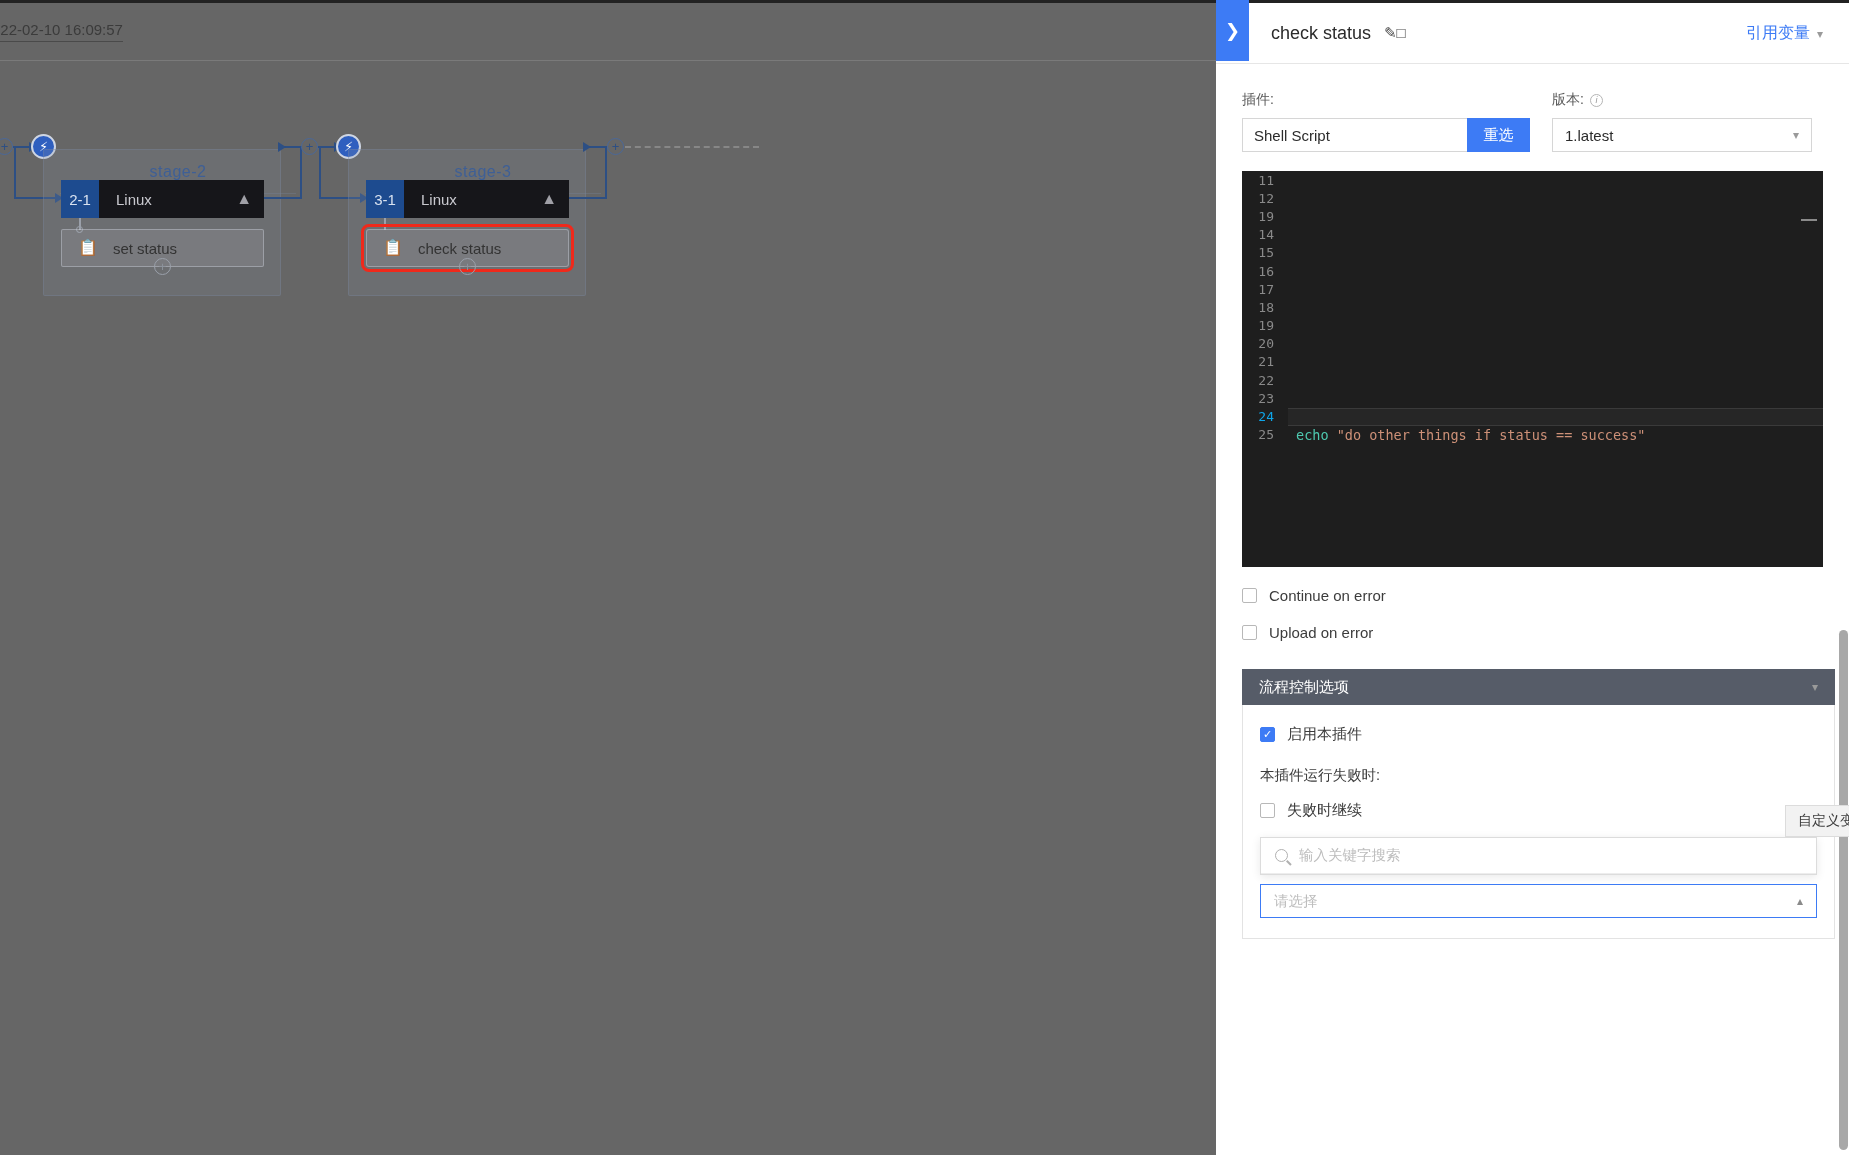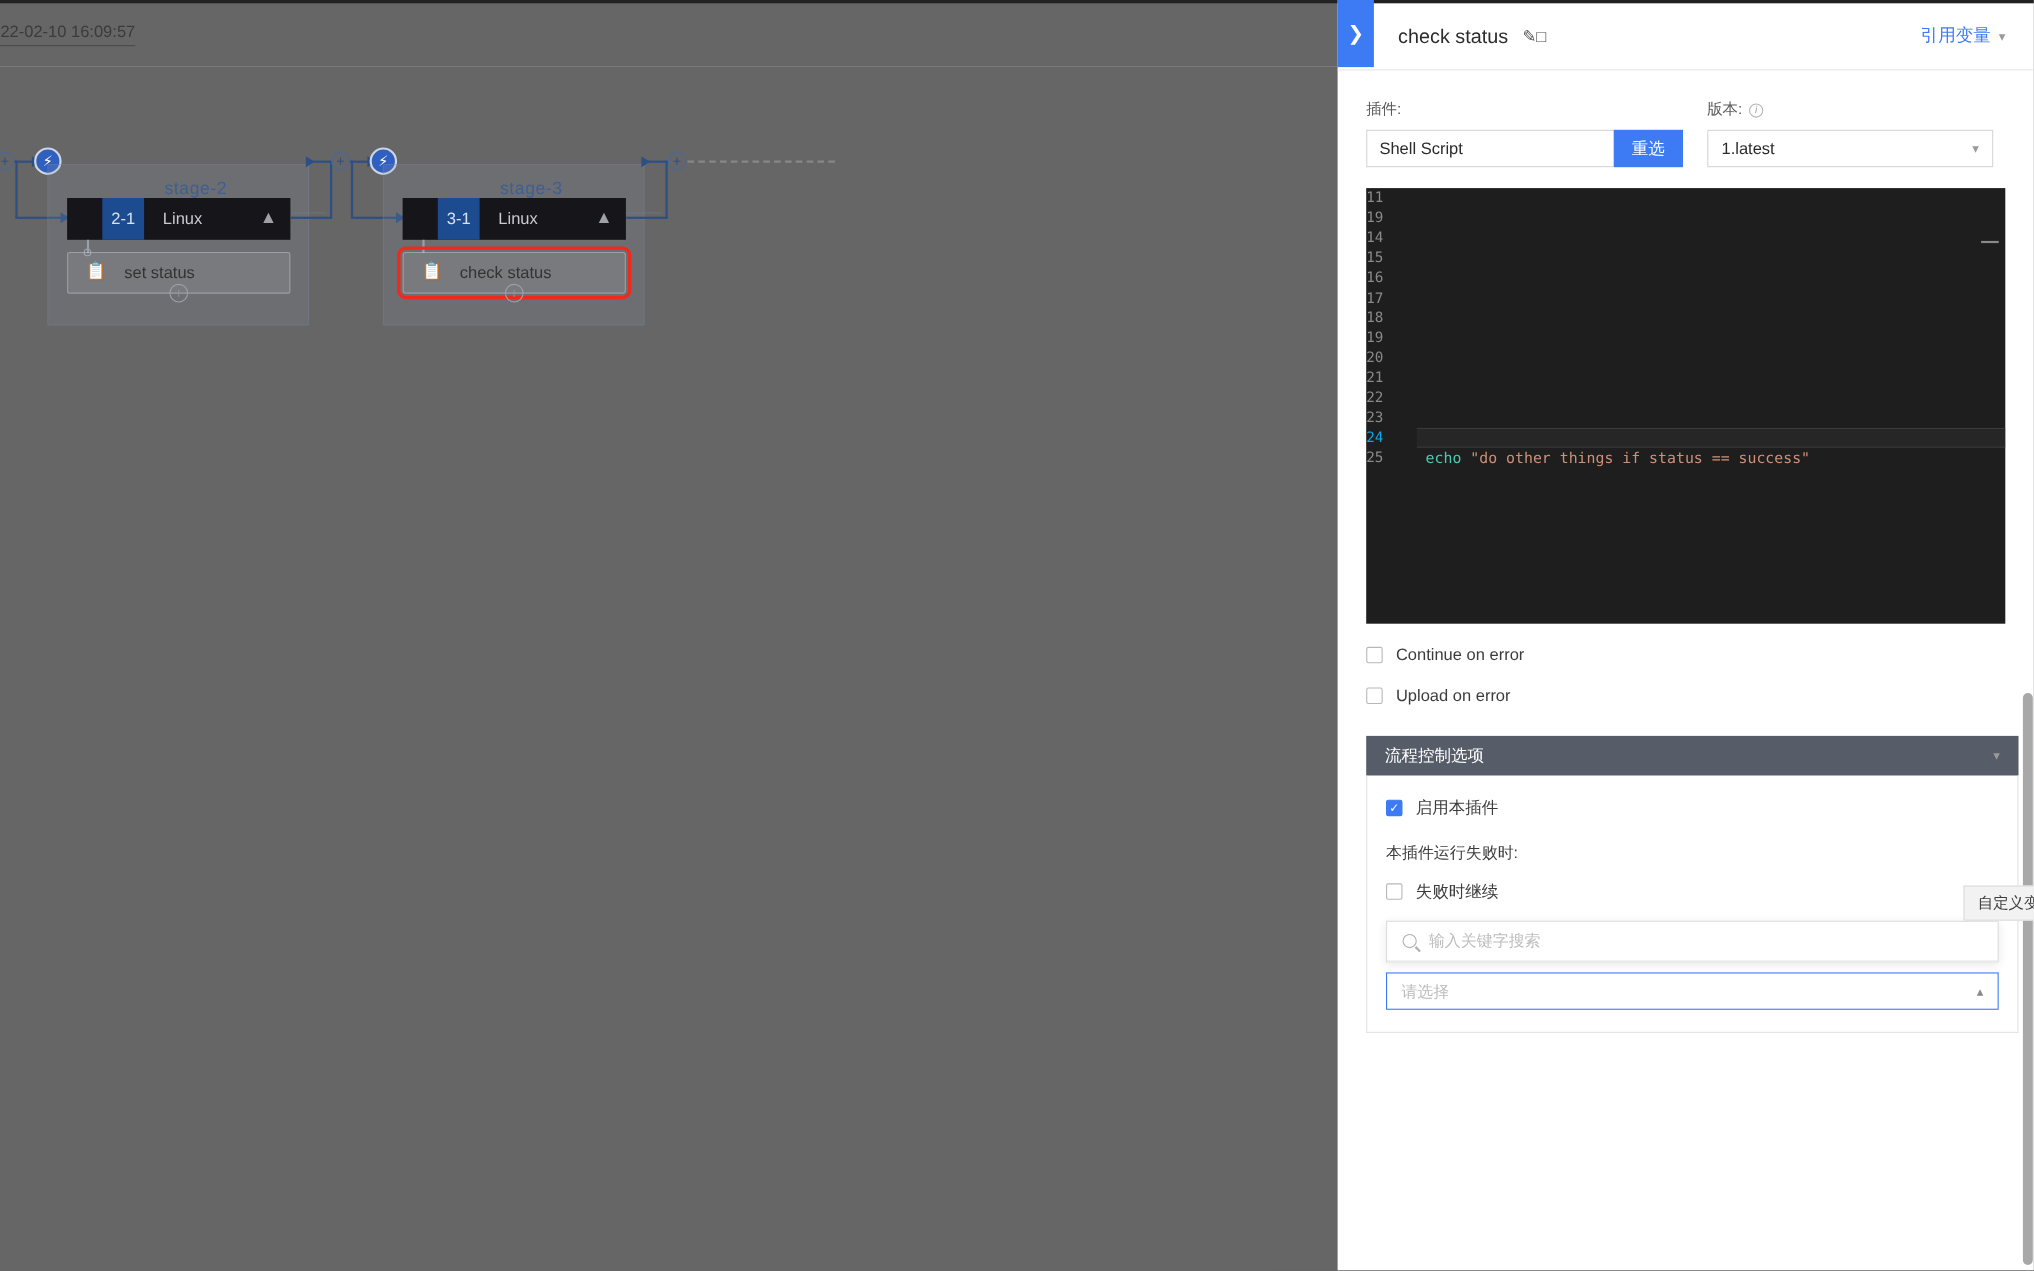--- a/index.html
+++ b/index.html
@@ -43,21 +43,20 @@
     border-bottom: 1px solid rgba(120,135,160,.30);
     font-size: 16px; color: #3e5f96;
     letter-spacing: .5px;
   }
 
   .job-row {
     position: absolute;
     display: flex; align-items: stretch;
     height: 38px;
     background: #16161a;
-    padding-left: 32px;
   }
   .job-index {
     width: 38px; background: #1d4b8f; color: #d8e2f0;
     display: flex; align-items: center; justify-content: center;
     font-size: 15px;
   }
   .job-body {
     flex: 1; display: flex; align-items: center; justify-content: space-between;
     padding: 0 12px 0 17px;
     color: #c9c9cf; font-size: 15px;
@@ -187,21 +186,21 @@
     margin-top: 19px;
     height: 396px;
     background: #1e1e1e;
     font-family: "DejaVu Sans Mono", "Liberation Mono", monospace;
     font-size: 13.5px;
     overflow: hidden;
     width: 581px;
   }
   .code-line { display: flex; height: 18.2px; align-items: center; }
   .ln {
-    width: 46px; padding-right: 14px;
+    width: 46px; text-align: right; padding-right: 14px;
     color: #8a8a8a; font-size: 13px; flex-shrink: 0;
   }
   .code-line.active .ln { color: #0ea5e9; font-weight: normal; }
   .code-line.active .code-text {
     background: #262626; border-top: 1px solid #3a3a3a; border-bottom: 1px solid #3a3a3a;
     flex: 1; height: 18px;
   }
   .code-text { padding-left: 8px; white-space: pre; color: #d4d4d4; }
   .tok-cmd { color: #4ec9b0; }
   .tok-str { color: #ce9178; }
@@ -396,20 +395,24 @@
       </div>
     </div>
 
     <div id="editor">
       <div id="editor-lines">
           <div class="code-line">
             <div class="ln">11</div>
             <div class="code-text"></div>
           </div>
           <div class="code-line">
+            <div class="ln">12</div>
+            <div class="code-text"></div>
+          </div>
+          <div class="code-line">
             <div class="ln">19</div>
             <div class="code-text"></div>
           </div>
           <div class="code-line">
             <div class="ln">14</div>
             <div class="code-text"></div>
           </div>
           <div class="code-line">
             <div class="ln">15</div>
             <div class="code-text"></div>

